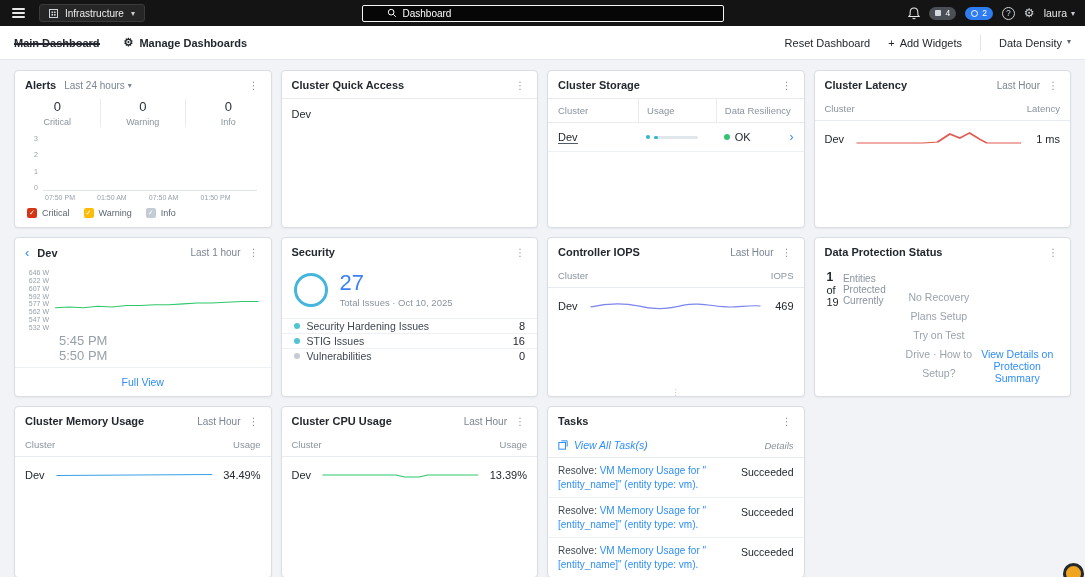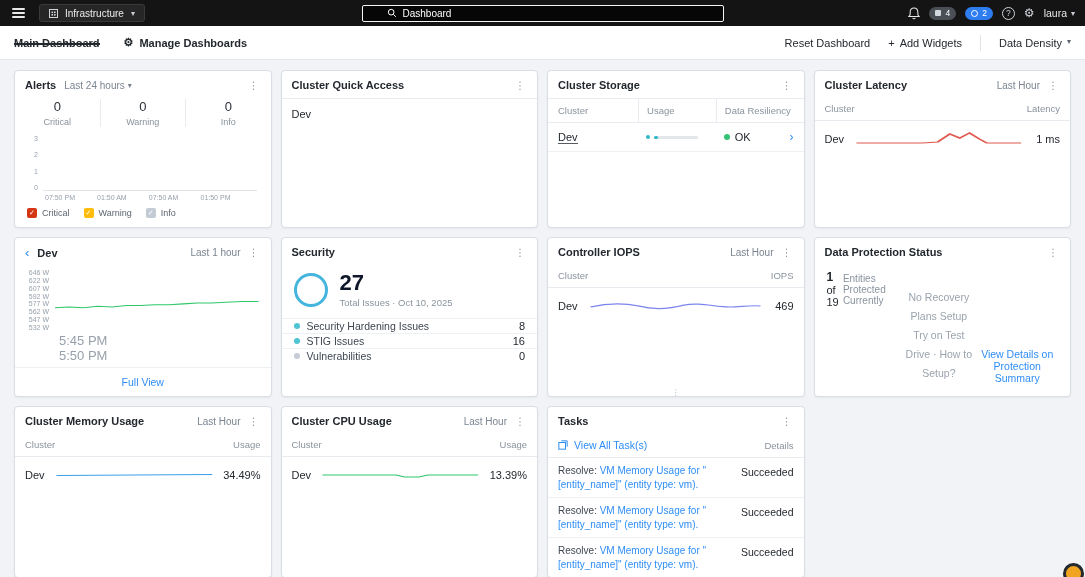--- a/index.html
+++ b/index.html
@@ -108,38 +108,38 @@
     align-items: flex-end; font-size: 7px; color: #98a1ab; padding-right: 6px; width: 32px; }
   .power-plot { flex: 1; }
   .power-plot svg { width: 100%; height: 100%; }
   .power-x { display: flex; justify-content: space-between; font-size: 13px; color: #98a1ab;
     padding: 2px 12px 4px 44px; flex-direction: column; }
   .card-footer { margin-top: auto; border-top: 1px solid #eef1f4; text-align: center;
     padding: 8px; font-size: 10.5px; flex-shrink: 0; }
   
   .sec-top { display: flex; align-items: center; gap: 12px; padding: 8px 12px 10px; }
   .sec-ring { width: 34px; height: 34px; border-radius: 50%; border: 3px solid #45b5dd; flex-shrink: 0; }
-  .sec-num { font-size: 22px; font-weight: 700; color: #0f172a; line-height: 1; }
+  .sec-num { font-size: 22px; font-weight: 400; color: #3b82f6; line-height: 1; }
   .sec-sub { font-size: 9.5px; color: #8a939e; margin-top: 3px; }
   .sec-item { display: flex; align-items: center; padding: 1px 12px;
     border-top: 1px solid #eef1f4; font-size: 10.5px; color: #3f4752; }
   .sec-dot { width: 6px; height: 6px; border-radius: 50%; margin-right: 7px; flex-shrink: 0; }
   .sec-val { margin-left: auto; font-size: 11px; color: #23282e; }
   
   .prot-body { padding: 6px 12px 8px; display: flex; flex-direction: row; flex: 1; }
   .prot-count { font-size: 11px; color: #23282e; }
   .prot-count b { font-size: 12px; }
   .prot-sub { font-size: 10px; color: #8a939e; margin-top: 3px; }
   .prot-bar { height: 3px; background: #e3e8ec; border-radius: 2px; margin-top: 8px; position: relative; }
   .prot-fill { position: absolute; left: 0; top: 0; bottom: 0; width: 5%; background: #8f9aa6; border-radius: 2px; }
   .prot-empty { text-align: center; margin-top: 18px; font-size: 10.5px; color: #9aa3ad; line-height: 1.8; }
   .prot-footer { margin-top: auto; text-align: center; font-size: 10.5px; padding-bottom: 4px; }
   
   .tasks-sub { display: flex; align-items: center; justify-content: space-between;
-    padding: 6px 10px; border-bottom: 1px solid #e8ecf0; }
+    padding: 6px 10px; border-bottom: 1px solid #e8ecf0; font-style: italic; }
   .tasks-viewall { display: flex; align-items: center; gap: 6px; font-size: 10.5px; cursor: pointer; }
   .tasks-details { font-size: 9.5px; color: #8a939e; }
   .task-row { display: flex; justify-content: space-between; align-items: flex-start;
     padding: 6px 10px; border-bottom: 1px solid #eef1f4; gap: 10px; }
   .task-text { font-size: 10px; line-height: 1.35; color: #3f4752; max-width: 152px; }
   .task-status { font-size: 10.5px; color: #23282e; white-space: nowrap; padding-top: 2px; }
   .drag-dots { position: absolute; bottom: -1px; left: 50%; transform: translateX(-50%);
     font-size: 8px; color: #aeb6bf; line-height: 1; cursor: ns-resize; }
   
   .assist { position: absolute; right: 1px; bottom: -7px; width: 21px; height: 21px;

